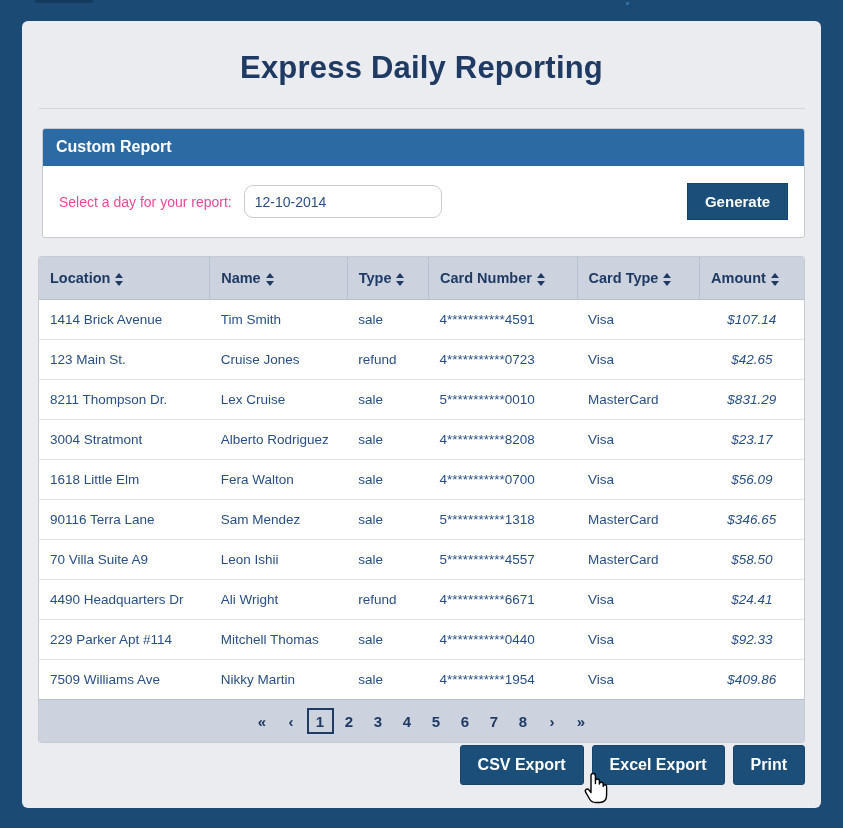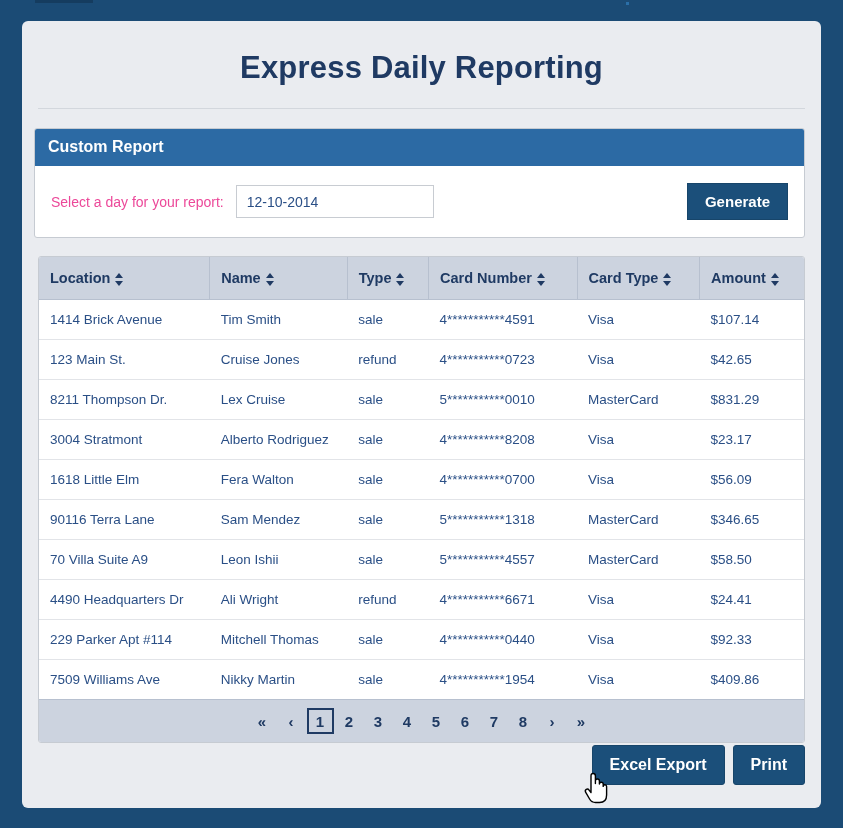--- a/index.html
+++ b/index.html
@@ -39,21 +39,21 @@
     letter-spacing: .2px;
     padding-top: 29px;
   }
   .title-rule {
     margin: 22px 16px 0 16px;
     border-bottom: 1px solid #d3d7dd;
   }
 
   
   .report-panel {
-    margin: 19px 16px 0 12px;
+    margin: 19px 16px 0 20px;
     background: #ffffff;
     border: 1px solid #c6cbd2;
     border-radius: 3px;
     overflow: hidden;
   }
   .report-panel-heading {
     background: #2c6aa4;
     border-bottom: 1px solid #2c6aa4;
     padding: 9px 13px;
   }
@@ -70,21 +70,21 @@
   .field-label {
     font-size: 14px;
     font-weight: normal;
     color: #ec4899;
     margin-right: 12px;
     white-space: nowrap;
   }
   .date-input {
     width: 198px; height: 33px;
     border: 1px solid #c8ccd2;
-    border-radius: 0;
+    border-radius: 9px;
     background: #fff;
     padding: 0 10px;
     font-family: "Liberation Sans", sans-serif;
     font-size: 14px;
     color: #2a4f86;
     outline: none;
   }
   .generate-button {
     margin-left: auto;
     background: #1b4f7a;
@@ -144,21 +144,21 @@
 
   table.report-table td {
     font-size: 13.5px;
     color: #2a4f86;
     padding: 12px 11px;
     border-bottom: 1px solid #e2e4e8;
     white-space: nowrap;
     overflow: hidden;
   }
   table.report-table tr:last-child td { border-bottom: none; }
-  td.amount-cell { text-align: left; }
+  td.amount-cell { text-align: center; font-style: italic; }
 
   
   col.c-location { width: 170px; }
   col.c-name     { width: 137px; }
   col.c-type     { width: 81px;  }
   col.c-card     { width: 148px; }
   col.c-cardtype { width: 122px; }
   col.c-amount   { width: 104px; }
 
   
@@ -359,20 +359,21 @@
           <span class="page-link">7</span>
           <span class="page-link">8</span>
           <span class="page-link">›</span>
           <span class="page-link">»</span>
         </div>
     </div>
 
   </div>
 
   <div class="button-row">
+    <button class="export-button">CSV Export</button>
     <button class="export-button">Excel Export</button>
     <button class="export-button">Print</button>
   </div>
 
   <svg class="cursor-hand" viewBox="0 0 26 34">
     <path d="M8 15 L8 5 Q8 2.5 10.2 2.5 Q12.4 2.5 12.4 5 L12.4 12.5
              L12.4 10 Q12.4 8 14.4 8 Q16.4 8 16.4 10 L16.4 13
              Q16.4 11.2 18.3 11.2 Q20.2 11.2 20.2 13 L20.2 15.4
              Q20.2 13.8 21.9 13.8 Q23.6 13.8 23.6 15.6 L23.6 24
              Q23.6 31.5 16.5 31.5 L12.5 31.5 Q8.6 31.5 6.6 28

